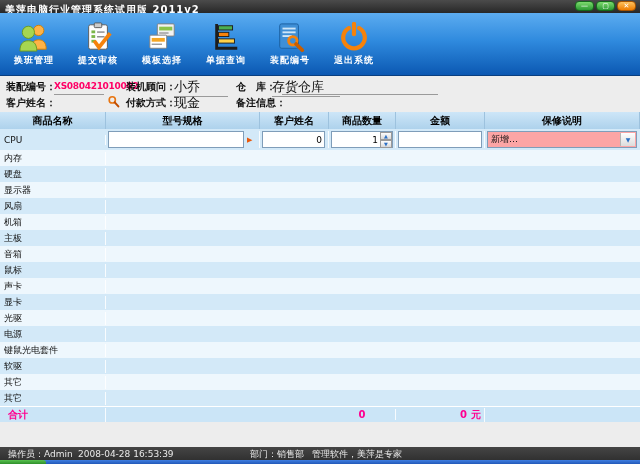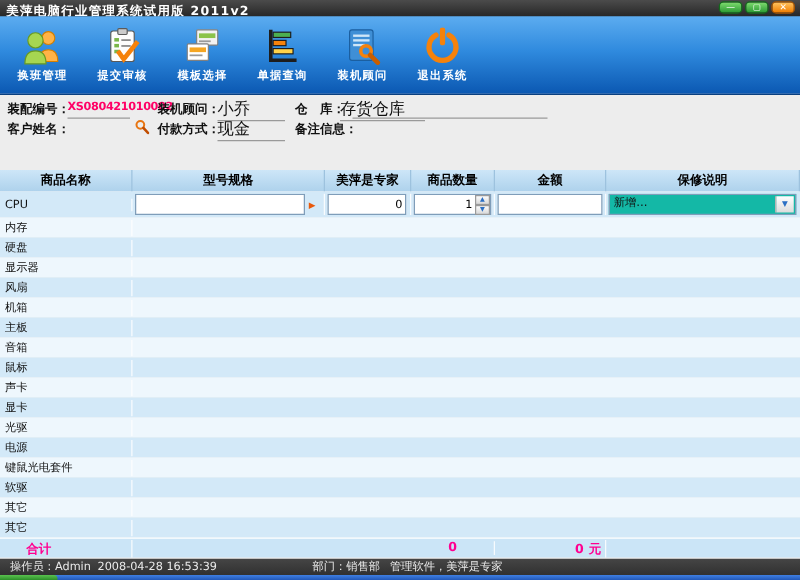--- a/index.html
+++ b/index.html
@@ -24,43 +24,43 @@
   .formarea{position:absolute;top:76px;left:0;right:0;height:28px;background:#ededed;}
   .flabel{position:absolute;font-size:10px;font-weight:bold;color:#111;white-space:nowrap;}
   .fval{position:absolute;font-size:13px;color:#111;white-space:nowrap;}
   .assembly{color:#ff0066;font-weight:bold;font-size:9px;letter-spacing:-0.3px;}
   .uline{border-bottom:1px solid #9a9a9a;display:inline-block;}
   .searchicon{position:absolute;cursor:pointer;}
   
   .grid{position:absolute;top:112px;left:0;width:640px;font-size:9px;}
   .gcell{box-sizing:border-box;border-right:1px solid rgba(255,255,255,.85);overflow:hidden;white-space:nowrap;}
   .c-name{width:106px;}.c-spec{width:154px;}.c-price{width:69px;}.c-qty{width:67px;}.c-amt{width:89px;}.c-war{width:155px;border-right:none;}
-  .ghead{display:flex;height:17px;background:linear-gradient(#cde6f8,#aed2ec);align-items:center;margin-top:24px;}
+  .ghead{display:flex;height:17px;background:linear-gradient(#cde6f8,#aed2ec);align-items:center;}
   .ghead .gcell{font-size:10px;font-weight:bold;color:#000;text-align:center;border-right:1px solid #9dc2de;height:100%;line-height:17px;}
   .grow{display:flex;height:16px;align-items:center;}
   .gbody>.grow:nth-child(odd){background:#d3e9f8;}
   .gbody>.grow:nth-child(even){background:#eef7fd;}
   .grow .c-name{padding-left:4px;color:#111;}
   .row-active{height:21px;}
   .win-input{box-sizing:border-box;height:17px;border:1px solid #7f9db9;background:#fff;font-size:9px;
     font-family:inherit;padding:0 2px;margin-left:2px;}
   .ta-r{text-align:right;}
   .rowarrow{color:#e8590c;font-size:7px;margin-left:3px;cursor:pointer;}
   .qtybox{position:relative;display:inline-block;margin-left:2px;}
   .qtybox .win-input{margin-left:0;width:62px;padding-right:14px;}
   .spinner{position:absolute;right:1px;top:1px;width:12px;height:15px;display:flex;flex-direction:column;}
   .spinbtn{flex:1;background:linear-gradient(#fdfdfd,#d8d8d8);border:1px solid #9a9a9a;font-size:5px;line-height:6px;
     color:#2b6fc4;text-align:center;cursor:pointer;box-sizing:border-box;}
-  .combo{position:relative;box-sizing:border-box;margin-left:2px;width:150px;height:17px;border:1px solid #7f9db9;background:#14b8a6;}
+  .combo{position:relative;box-sizing:border-box;margin-left:2px;width:150px;height:17px;border:1px solid #7f9db9;background:#fca5a5;}
   .combo .ctext{font-size:9px;color:#111;padding-left:3px;line-height:15px;}
   .combobtn{position:absolute;right:1px;top:1px;bottom:1px;width:14px;background:linear-gradient(#fefefe,#dcdcdc);
     border-left:1px solid #b5b5b5;color:#2b6fc4;font-size:6px;text-align:center;line-height:13px;cursor:pointer;}
   .gtotal{display:flex;height:15px;background:#cbe5f7;border-top:1px solid #fff;align-items:center;
     font-size:10px;font-weight:bold;color:#ff0090;}
-  .gtotal .c-name{padding-left:21px;}
+  .gtotal .c-name{padding-left:8px;}
   .gtotal .c-qty{text-align:center;}
   .gtotal .c-amt{text-align:right;padding-right:3px;}
   .unit{margin-left:4px;}
   
   .statusbar{position:absolute;top:447px;left:0;right:0;height:30px;
     background:linear-gradient(#454545,#161616);color:#e9e9e9;font-size:9px;}
   .statusbar span{position:absolute;top:1px;line-height:12px;white-space:nowrap;}
   .st-op{left:8px;}.st-dt{left:78px;}.st-dept{left:250px;}.st-slogan{left:312px;}
   
   .taskstrip{position:absolute;top:460px;left:0;right:0;height:4px;background:linear-gradient(#3f7fe2,#2258b8);}
@@ -135,21 +135,21 @@
       <span>
           <svg viewBox="0 0 32 32" width="30" height="30">
         <rect x="5" y="2" width="20" height="26" rx="2" fill="#3f8fd6" stroke="#1b5fa0"></rect>
         <rect x="8" y="6" width="14" height="2" fill="#cfe6f8"></rect>
         <rect x="8" y="10" width="14" height="2" fill="#cfe6f8"></rect>
         <rect x="8" y="14" width="10" height="2" fill="#cfe6f8"></rect>
         <circle cx="19" cy="20" r="4.5" fill="none" stroke="#f5820b" stroke-width="3"></circle>
         <path d="M22.5 23.5 L29 30" stroke="#c85e00" stroke-width="4" stroke-linecap="round"></path>
       </svg>
         </span>
-      <span class="tlabel">装机顾问</span>
+      <span class="tlabel">装配编号</span>
     </div>
     <div class="tbtn">
       <span>
           <svg viewBox="0 0 32 32" width="30" height="30">
         <path d="M10.5 6.5 A11.5 11.5 0 1 0 21.5 6.5" fill="none" stroke="#f5820b" stroke-width="4.5" stroke-linecap="round"></path>
         <line x1="16" y1="2" x2="16" y2="13" stroke="#f5820b" stroke-width="4.5" stroke-linecap="round"></line>
       </svg>
         </span>
       <span class="tlabel">退出系统</span>
     </div>
@@ -172,21 +172,21 @@
     <span class="flabel" style="left:126px;top:20px;">付款方式：</span>
     <span class="fval uline" style="left:174px;top:18px;width:54px;">现金</span>
     <span class="flabel" style="left:236px;top:20px;">备注信息：</span>
     <span class="fval uline" style="left:282px;top:18px;width:156px;"></span>
   </div>
 
   <div class="grid">
     <div class="ghead">
       <div class="gcell c-name">商品名称</div>
       <div class="gcell c-spec">型号规格</div>
-      <div class="gcell c-price">美萍是专家</div>
+      <div class="gcell c-price">客户姓名</div>
       <div class="gcell c-qty">商品数量</div>
       <div class="gcell c-amt">金额</div>
       <div class="gcell c-war">保修说明</div>
     </div>
 
     <div class="gbody" id="gbody">
       <div class="grow row-active">
         <div class="gcell c-name">CPU</div>
         <div class="gcell c-spec" style="display:flex;align-items:center;">
           <input class="win-input" style="width: 136px;" value="">

